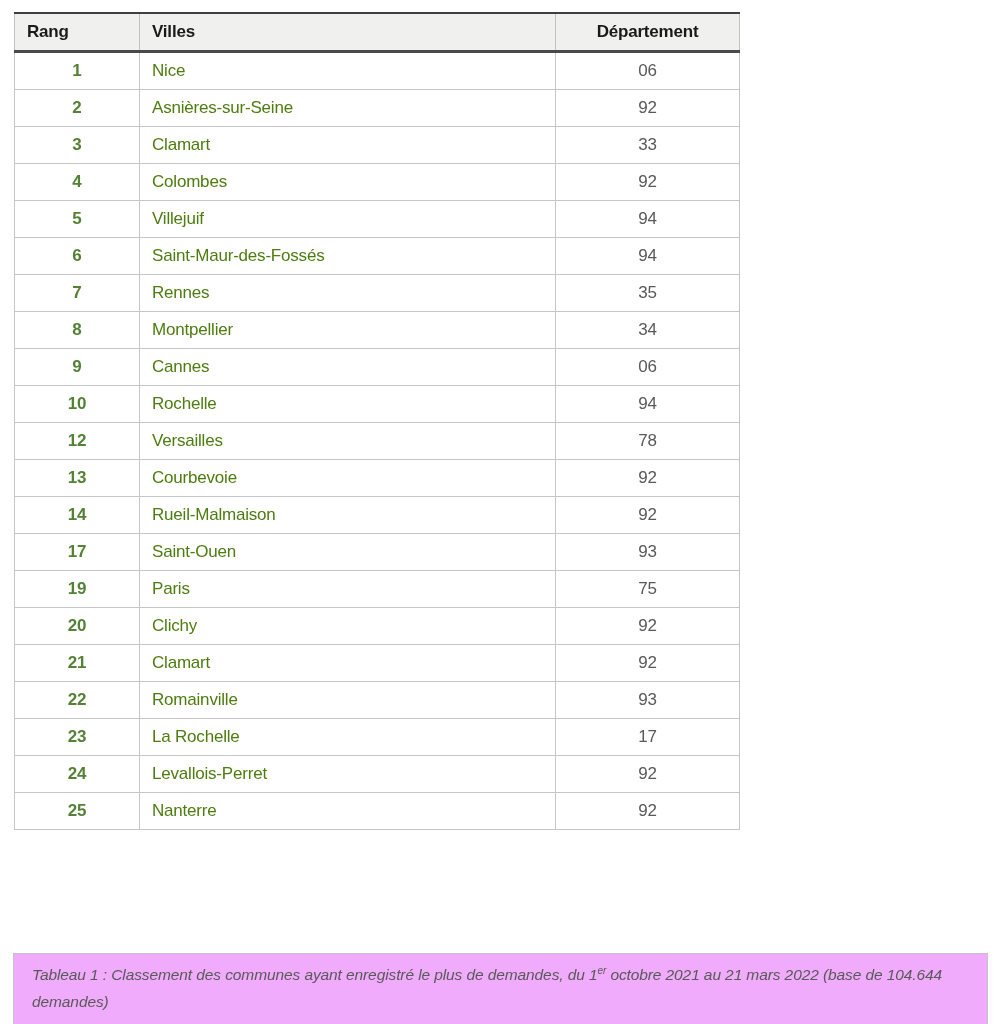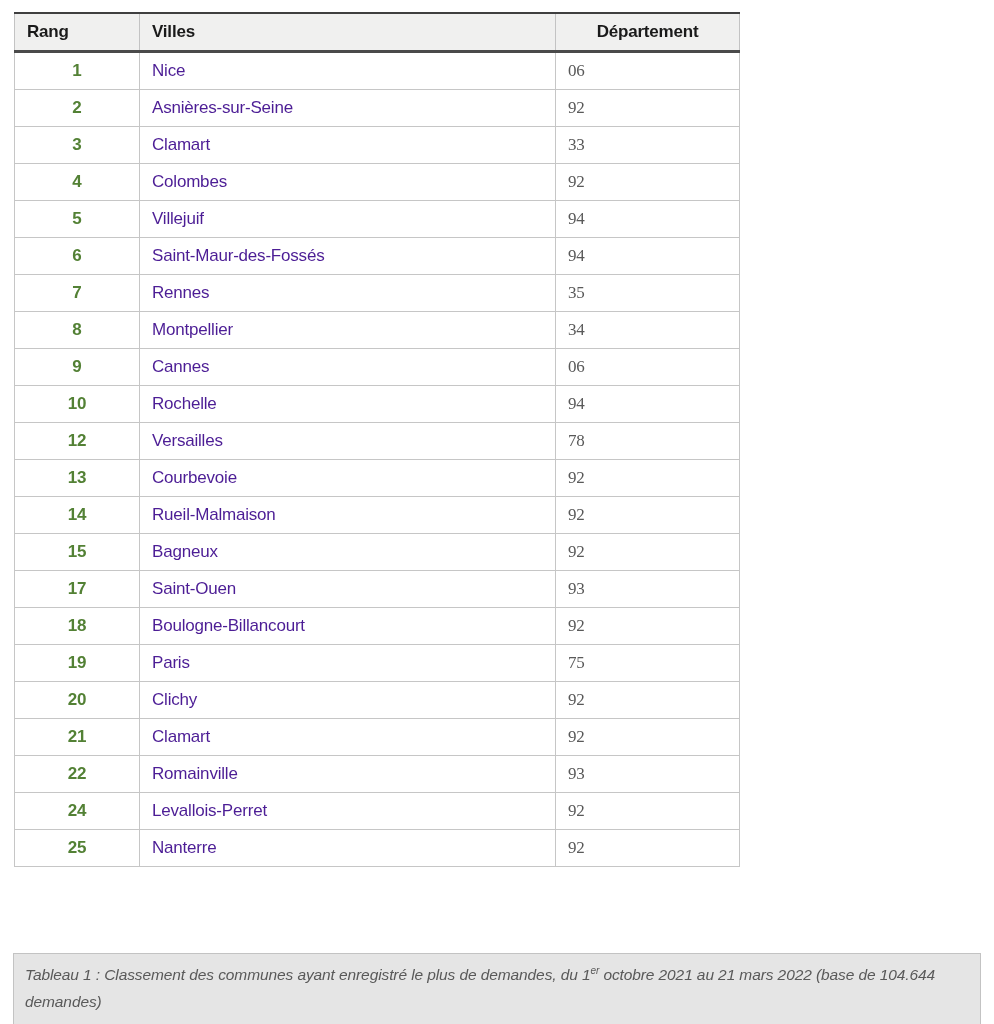--- a/index.html
+++ b/index.html
@@ -54,35 +54,35 @@
     background: #ffffff;
     vertical-align: middle;
   }
   td.cell-rank {
     text-align: center;
     font-weight: bold;
     color: #538135;
   }
   td.cell-ville {
     text-align: left;
-    color: #4c1d95;
+    color: #4d7c0f;
   }
   td.cell-dep {
+    text-align: center;
     color: #595959;
-    font-family: Liberation Serif, serif;
   }
 
   .caption-box {
     position: absolute;
     left: 13px;
     top: 953px;
     width: 944px;
-    background: #e5e5e5;
+    background: #f0abfc;
     border: 1px solid #c3c3c3;
-    padding: 7px 11px 9px 11px;
+    padding: 7px 11px 9px 18px;
     font-style: italic;
     color: #595959;
     font-size: 15.5px;
     line-height: 1.75;
     letter-spacing: -0.1px;
   }
   .caption-box sup {
     font-size: 10px;
     line-height: 0;
   }
@@ -178,38 +178,28 @@
       <td class="cell-ville">Courbevoie</td>
       <td class="cell-dep">92</td>
     </tr>
 
     <tr>
       <td class="cell-rank">14</td>
       <td class="cell-ville">Rueil-Malmaison</td>
       <td class="cell-dep">92</td>
     </tr>
 
-    <tr>
-      <td class="cell-rank">15</td>
-      <td class="cell-ville">Bagneux</td>
-      <td class="cell-dep">92</td>
-    </tr>
 
 
     <tr>
       <td class="cell-rank">17</td>
       <td class="cell-ville">Saint-Ouen</td>
       <td class="cell-dep">93</td>
     </tr>
 
-    <tr>
-      <td class="cell-rank">18</td>
-      <td class="cell-ville">Boulogne-Billancourt</td>
-      <td class="cell-dep">92</td>
-    </tr>
 
     <tr>
       <td class="cell-rank">19</td>
       <td class="cell-ville">Paris</td>
       <td class="cell-dep">75</td>
     </tr>
 
     <tr>
       <td class="cell-rank">20</td>
       <td class="cell-ville">Clichy</td>
@@ -221,20 +211,25 @@
       <td class="cell-ville">Clamart</td>
       <td class="cell-dep">92</td>
     </tr>
 
     <tr>
       <td class="cell-rank">22</td>
       <td class="cell-ville">Romainville</td>
       <td class="cell-dep">93</td>
     </tr>
 
+    <tr>
+      <td class="cell-rank">23</td>
+      <td class="cell-ville">La Rochelle</td>
+      <td class="cell-dep">17</td>
+    </tr>
 
     <tr>
       <td class="cell-rank">24</td>
       <td class="cell-ville">Levallois-Perret</td>
       <td class="cell-dep">92</td>
     </tr>
 
     <tr>
       <td class="cell-rank">25</td>
       <td class="cell-ville">Nanterre</td>

